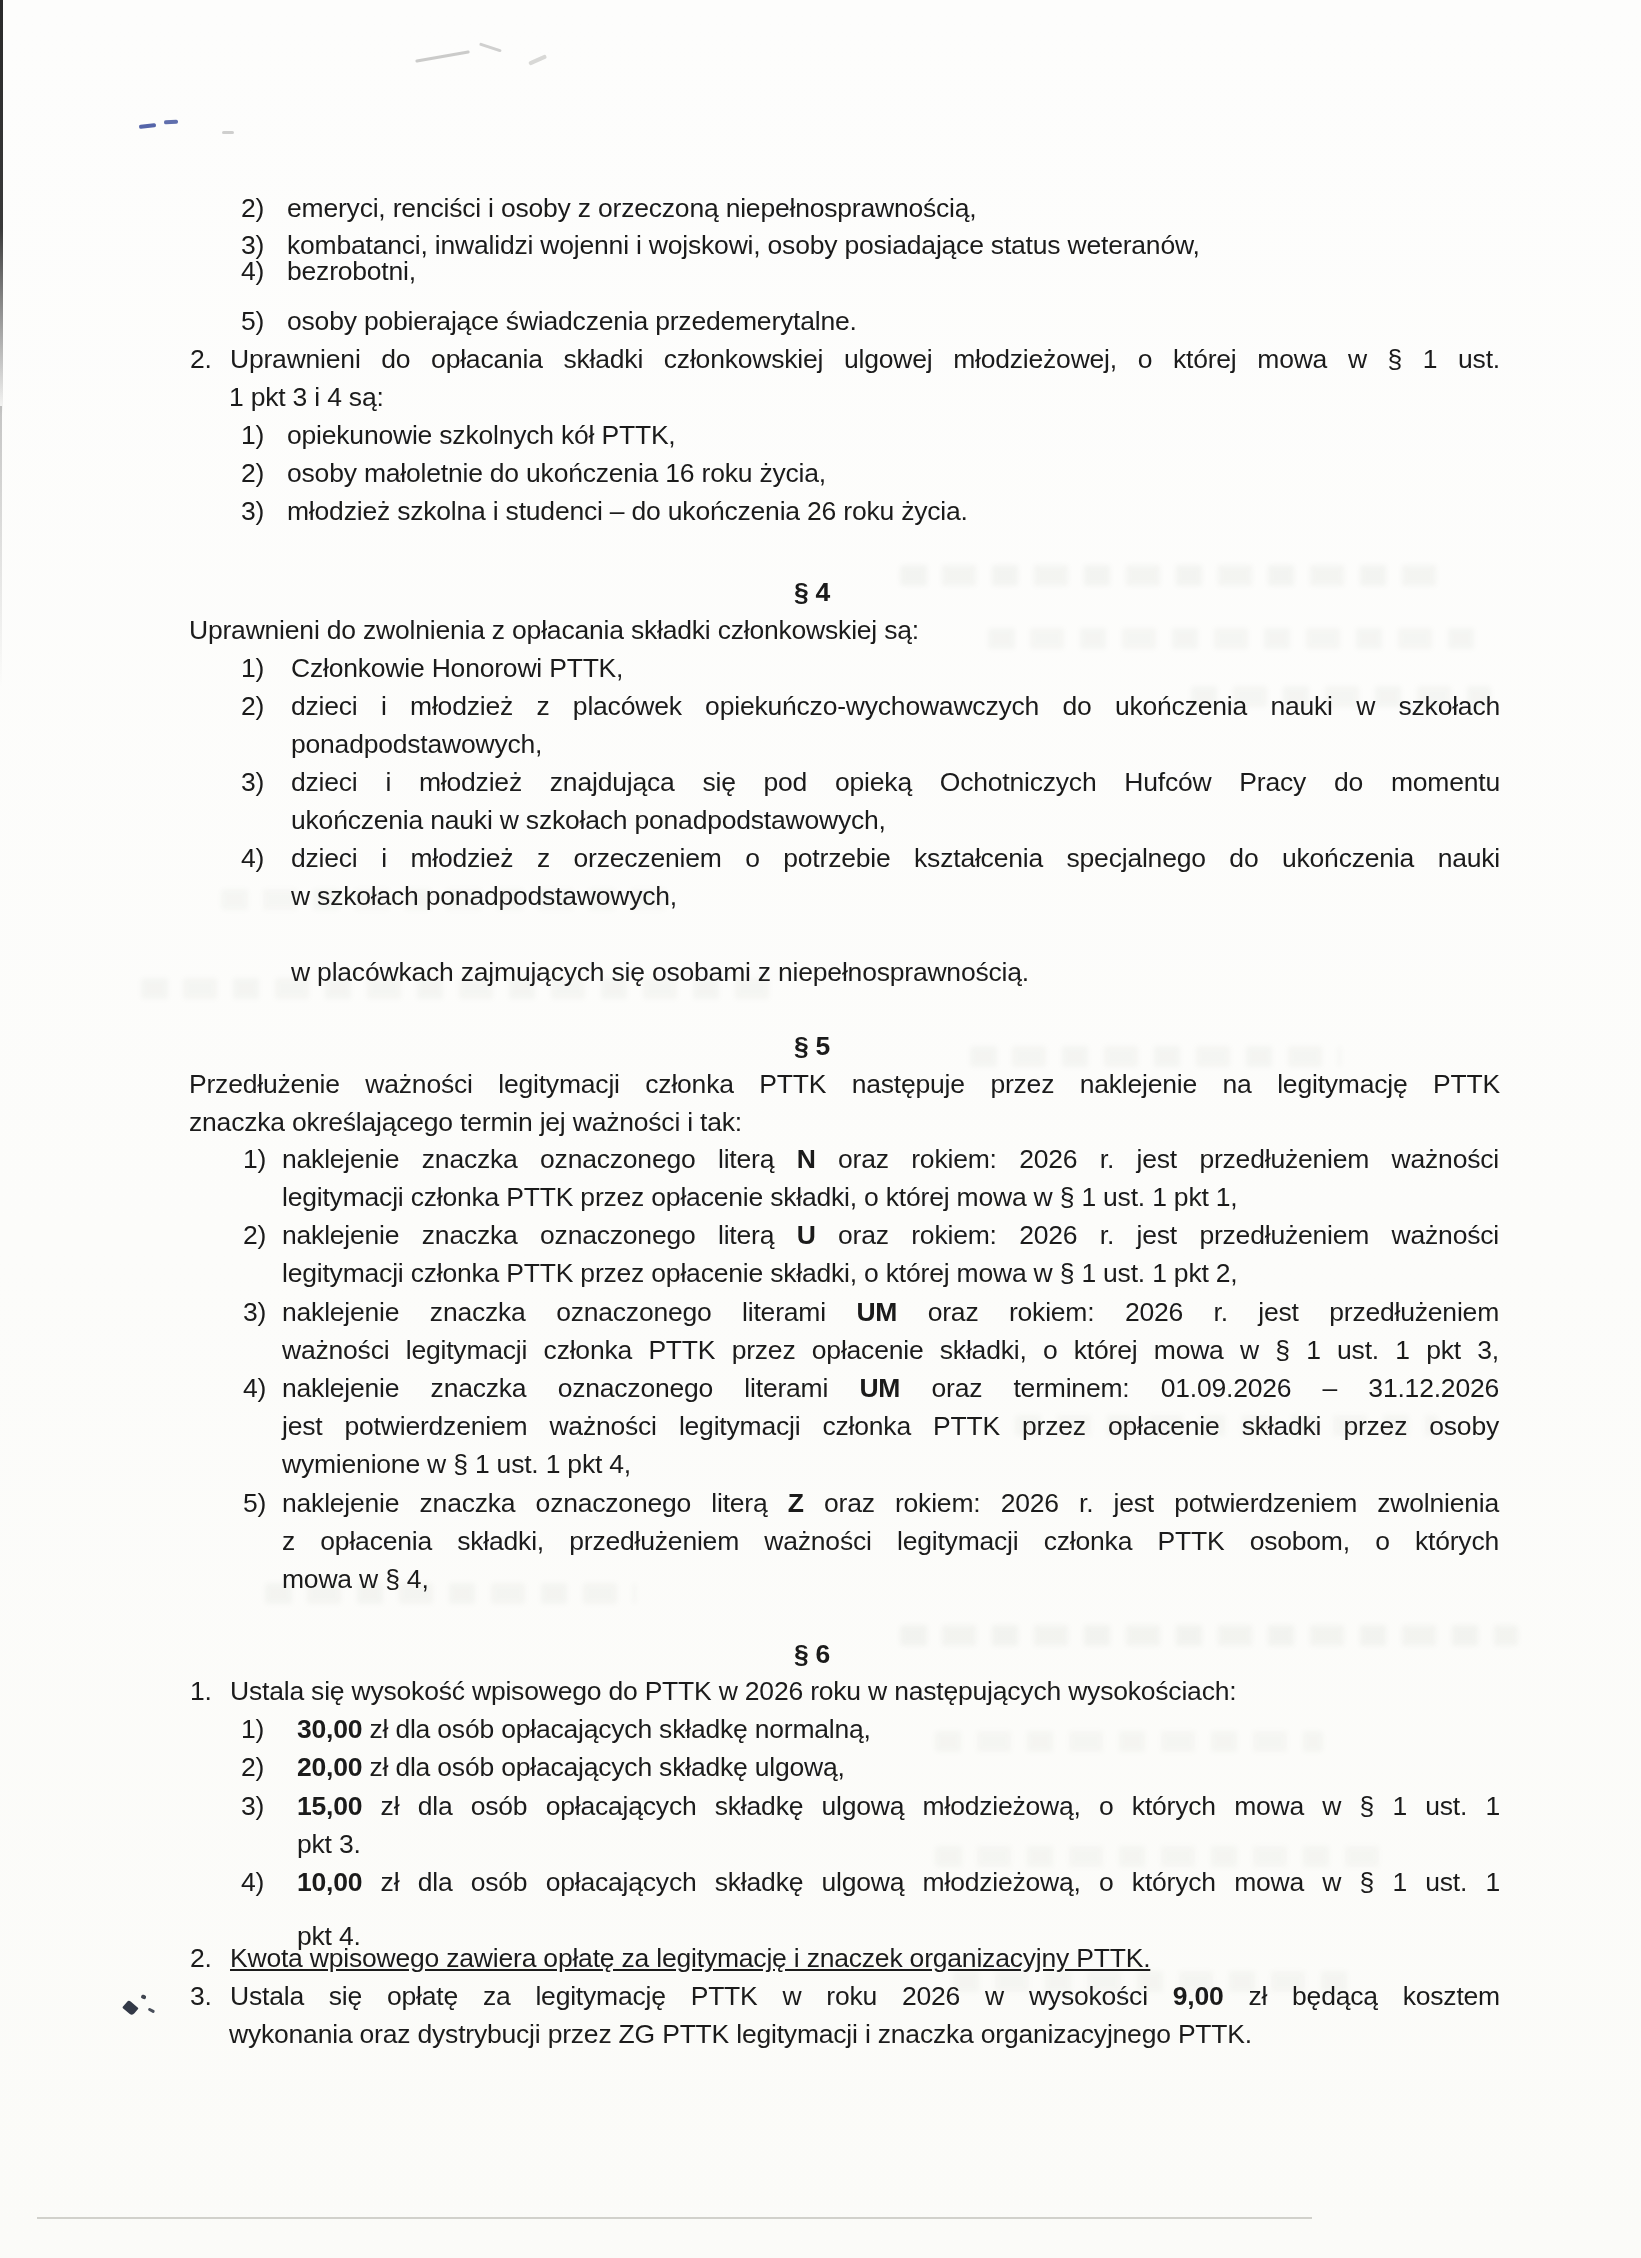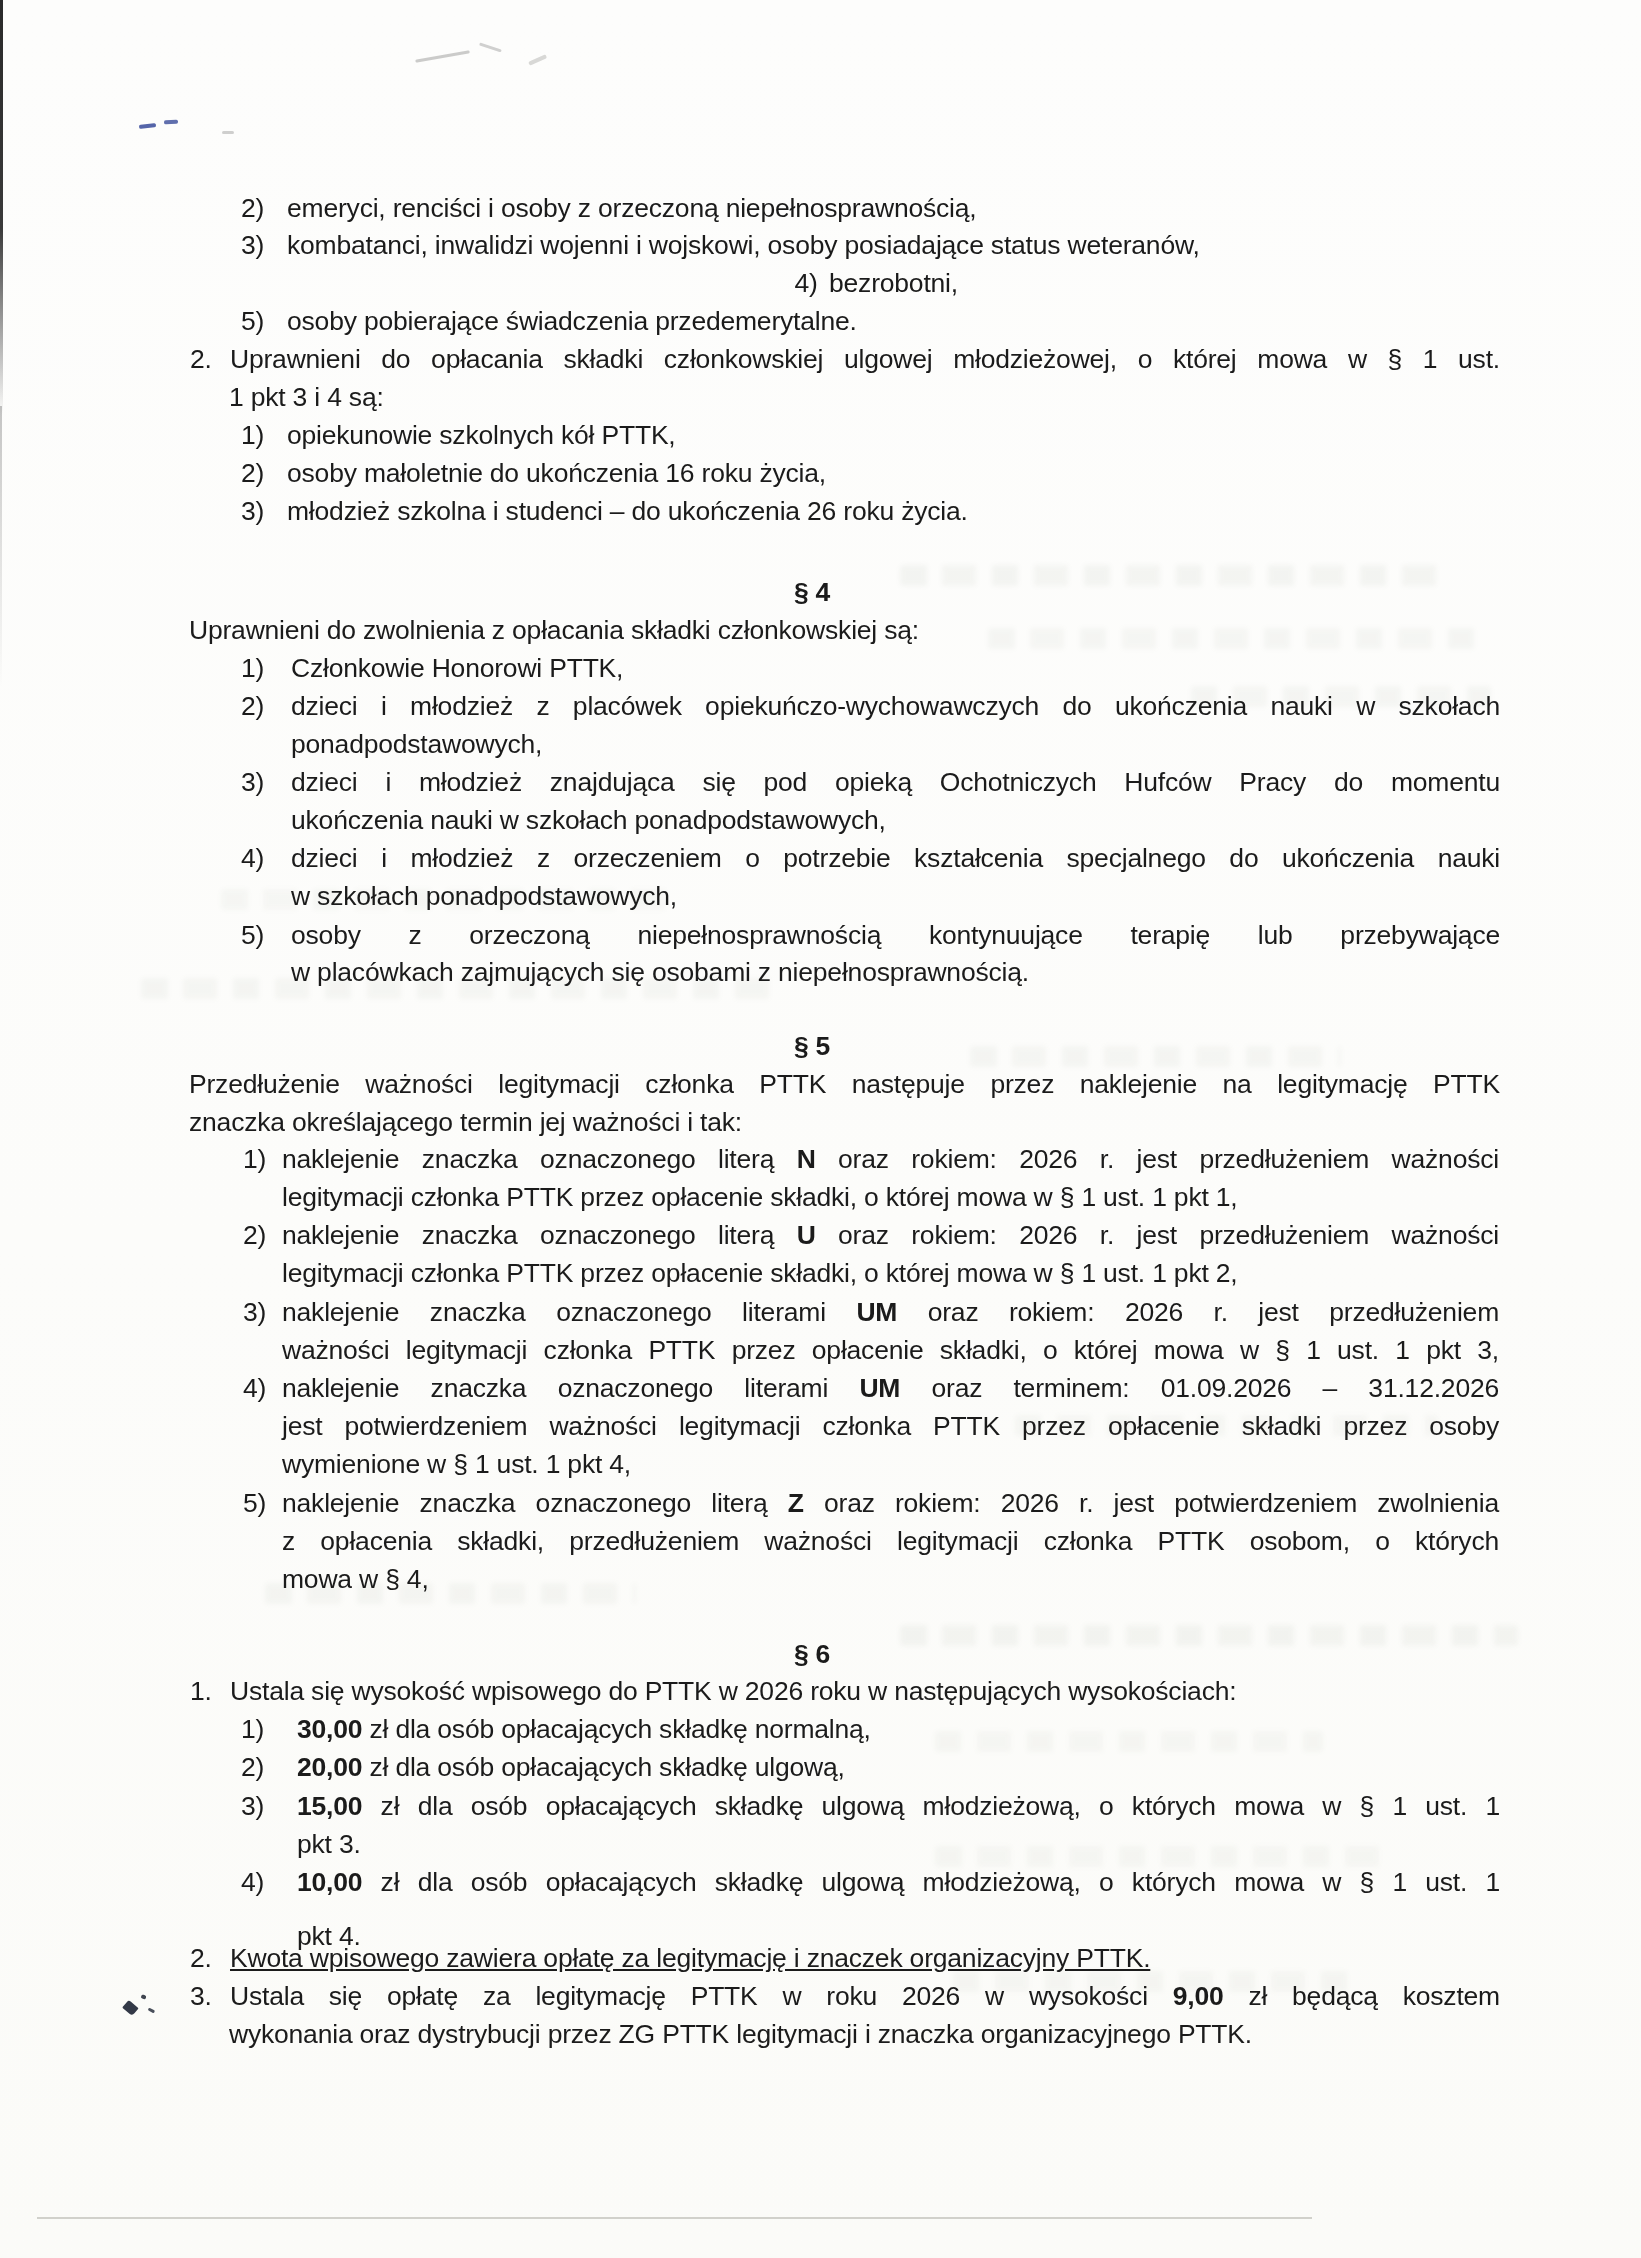--- a/index.html
+++ b/index.html
@@ -78,37 +78,36 @@
   <div class="bleed" style="left:141px;top:978px;width:635px;opacity:.06;"></div>
   <div class="bleed" style="left:970px;top:1046px;width:371px;opacity:.06;"></div>
   <div class="bleed" style="left:1015px;top:1415px;width:423px;opacity:.05;"></div>
   <div class="bleed" style="left:265px;top:1583px;width:371px;opacity:.06;"></div>
   <div class="bleed" style="left:900px;top:1625px;width:618px;opacity:.07;"></div>
   <div class="bleed" style="left:935px;top:1731px;width:388px;opacity:.05;"></div>
   <div class="bleed" style="left:935px;top:1846px;width:459px;opacity:.05;"></div>
   <div class="bleed" style="left:953px;top:1971px;width:406px;opacity:.05;"></div>
 <div class="line" style="top: 191px; left: 241px; width: 1259px;"><span class="m" style="width: 46px;">2)</span><span>emeryci, renciści i osoby z orzeczoną niepełnosprawnością,</span></div>
     <div class="line" style="top: 228px; left: 241px; width: 1259px;"><span class="m" style="width: 46px;">3)</span><span>kombatanci, inwalidzi wojenni i wojskowi, osoby posiadające status weteranów,</span></div>
-    <div class="line" style="top: 266px; left: 241px; width: 1259px; text-align: center;"><span class="m" style="width: 46px;">4)</span><span>bezrobotni,</span></div>
+    <div class="line" style="top: 254px; left: 241px; width: 1259px;"><span class="m" style="width: 46px;">4)</span><span>bezrobotni,</span></div>
     <div class="line" style="top: 304px; left: 241px; width: 1259px;"><span class="m" style="width: 46px;">5)</span><span>osoby pobierające świadczenia przedemerytalne.</span></div>
     <div class="line just" style="top: 342px; left: 190px; width: 1310px;"><span class="m" style="width: 40px;">2.</span><span>Uprawnieni do opłacania składki członkowskiej ulgowej młodzieżowej, o której mowa w § 1 ust.</span></div>
     <div class="line" style="top: 380px; left: 229px; width: 1270px;"><span>1 pkt 3 i 4 są:</span></div>
     <div class="line" style="top: 418px; left: 241px; width: 1259px;"><span class="m" style="width: 46px;">1)</span><span>opiekunowie szkolnych kół PTTK,</span></div>
     <div class="line" style="top: 456px; left: 241px; width: 1259px;"><span class="m" style="width: 46px;">2)</span><span>osoby małoletnie do ukończenia 16 roku życia,</span></div>
     <div class="line" style="top: 494px; left: 241px; width: 1259px;"><span class="m" style="width: 46px;">3)</span><span>młodzież szkolna i studenci – do ukończenia 26 roku życia.</span></div>
     <div class="line heading" style="top: 575px; left: 190px; width: 1244px;"><span>§ 4</span></div>
     <div class="line" style="top: 613px; left: 189px; width: 1311px;"><span>Uprawnieni do zwolnienia z opłacania składki członkowskiej są:</span></div>
     <div class="line" style="top: 651px; left: 241px; width: 1259px;"><span class="m" style="width: 50px;">1)</span><span>Członkowie Honorowi PTTK,</span></div>
     <div class="line just" style="top: 689px; left: 241px; width: 1259px;"><span class="m" style="width: 50px;">2)</span><span>dzieci i młodzież z placówek opiekuńczo-wychowawczych do ukończenia nauki w szkołach</span></div>
     <div class="line" style="top: 727px; left: 291px; width: 1209px;"><span>ponadpodstawowych,</span></div>
     <div class="line just" style="top: 765px; left: 241px; width: 1259px;"><span class="m" style="width: 50px;">3)</span><span>dzieci i młodzież znajdująca się pod opieką Ochotniczych Hufców Pracy do momentu</span></div>
     <div class="line" style="top: 803px; left: 291px; width: 1209px;"><span>ukończenia nauki w szkołach ponadpodstawowych,</span></div>
     <div class="line just" style="top: 841px; left: 241px; width: 1259px;"><span class="m" style="width: 50px;">4)</span><span>dzieci i młodzież z orzeczeniem o potrzebie kształcenia specjalnego do ukończenia nauki</span></div>
     <div class="line" style="top: 879px; left: 291px; width: 1209px;"><span>w szkołach ponadpodstawowych,</span></div>
-    <div class="line just" style="top: 918px; left: 241px; width: 1259px;"><span class="m" style="width: 50px;">5)</span><span>osoby z orzeczoną niepełnosprawnością kontynuujące terapię lub przebywające</span></div>
     <div class="line" style="top: 955px; left: 291px; width: 1209px;"><span>w placówkach zajmujących się osobami z niepełnosprawnością.</span></div>
     <div class="line heading" style="top: 1029px; left: 190px; width: 1244px;"><span>§ 5</span></div>
     <div class="line" style="top: 1105px; left: 189px; width: 1311px;"><span>znaczka określającego termin jej ważności i tak:</span></div>
     <div class="line just" style="top: 1067px; left: 189px; width: 1311px;"><span>Przedłużenie ważności legitymacji członka PTTK następuje przez naklejenie na legitymację PTTK</span></div>
     <div class="line just" style="top: 1142px; left: 243px; width: 1256px;"><span class="m" style="width: 39px;">1)</span><span>naklejenie znaczka oznaczonego literą </span><b>N</b><span> oraz rokiem: 2026 r. jest przedłużeniem ważności</span></div>
     <div class="line" style="top: 1180px; left: 282px; width: 1217px;"><span>legitymacji członka PTTK przez opłacenie składki, o której mowa w § 1 ust. 1 pkt 1,</span></div>
     <div class="line just" style="top: 1218px; left: 243px; width: 1256px;"><span class="m" style="width: 39px;">2)</span><span>naklejenie znaczka oznaczonego literą </span><b>U</b><span> oraz rokiem: 2026 r. jest przedłużeniem ważności</span></div>
     <div class="line" style="top: 1256px; left: 282px; width: 1217px;"><span>legitymacji członka PTTK przez opłacenie składki, o której mowa w § 1 ust. 1 pkt 2,</span></div>
     <div class="line just" style="top: 1295px; left: 243px; width: 1256px;"><span class="m" style="width: 39px;">3)</span><span>naklejenie znaczka oznaczonego literami </span><b>UM</b><span> oraz rokiem: 2026 r. jest przedłużeniem</span></div>
     <div class="line just" style="top: 1333px; left: 282px; width: 1217px;"><span>ważności legitymacji członka PTTK przez opłacenie składki, o której mowa w § 1 ust. 1 pkt 3,</span></div>

